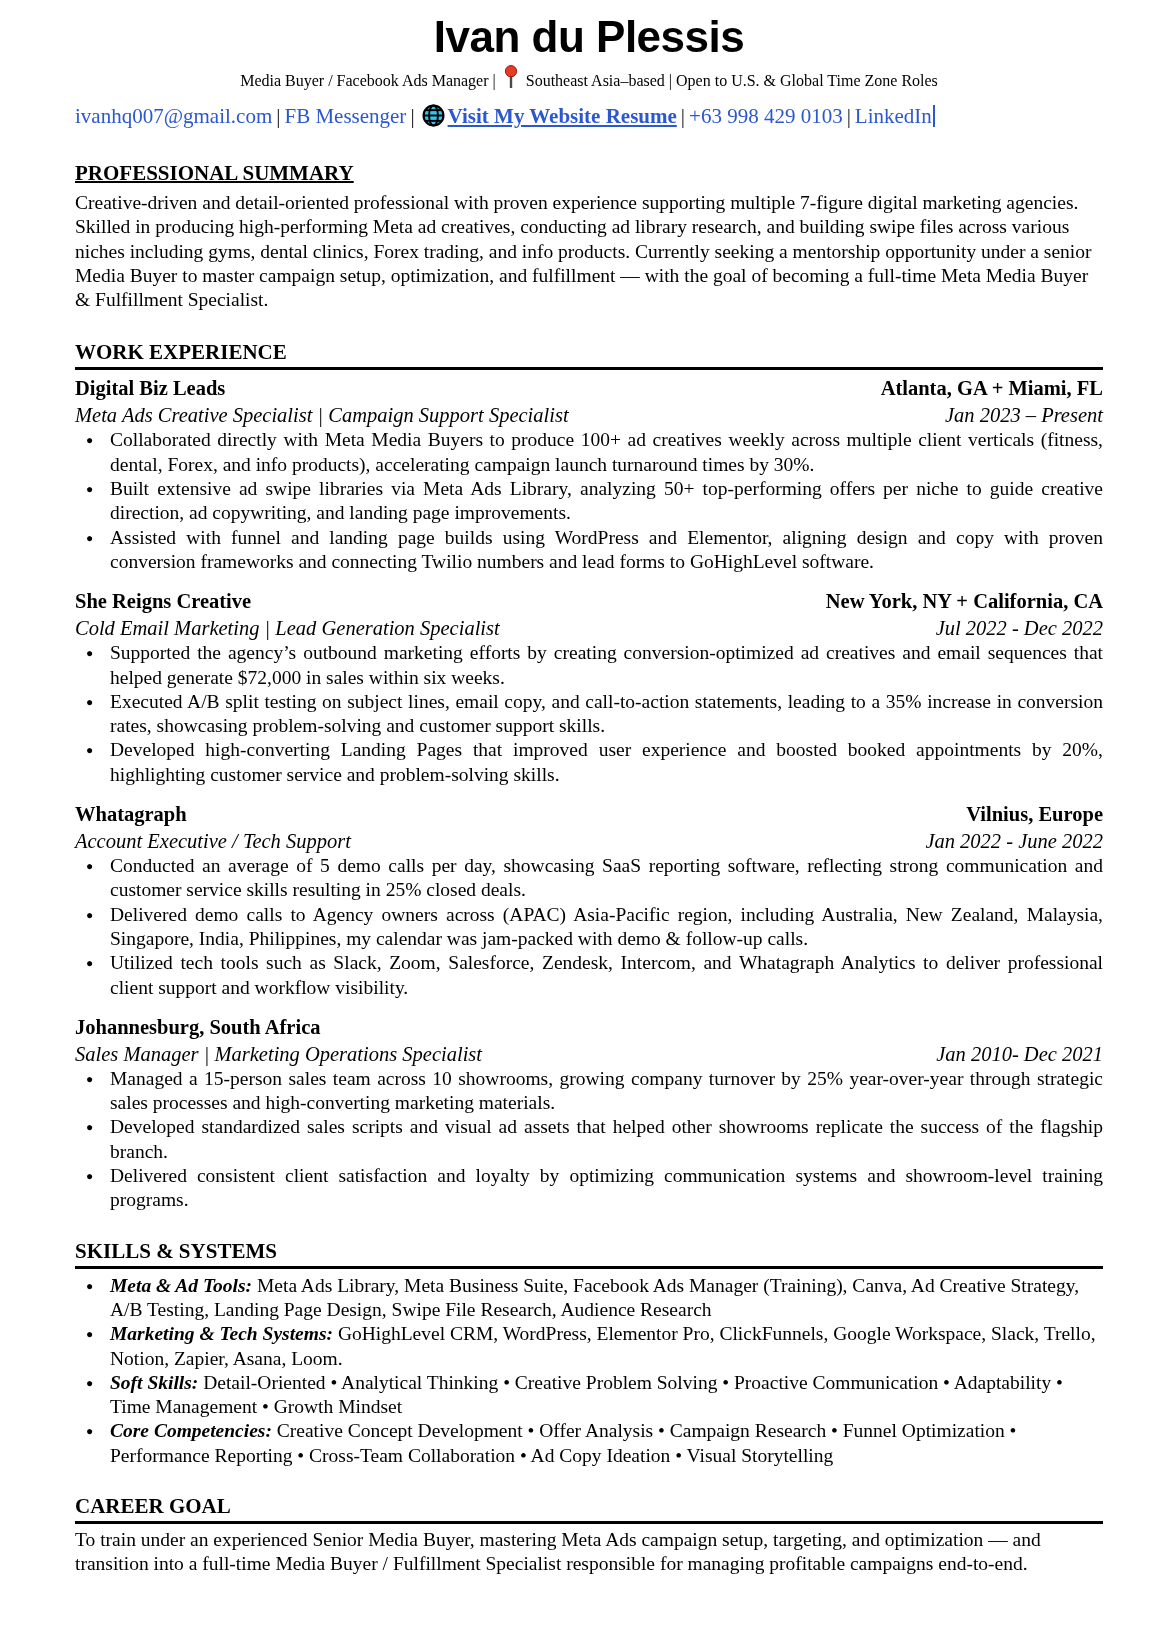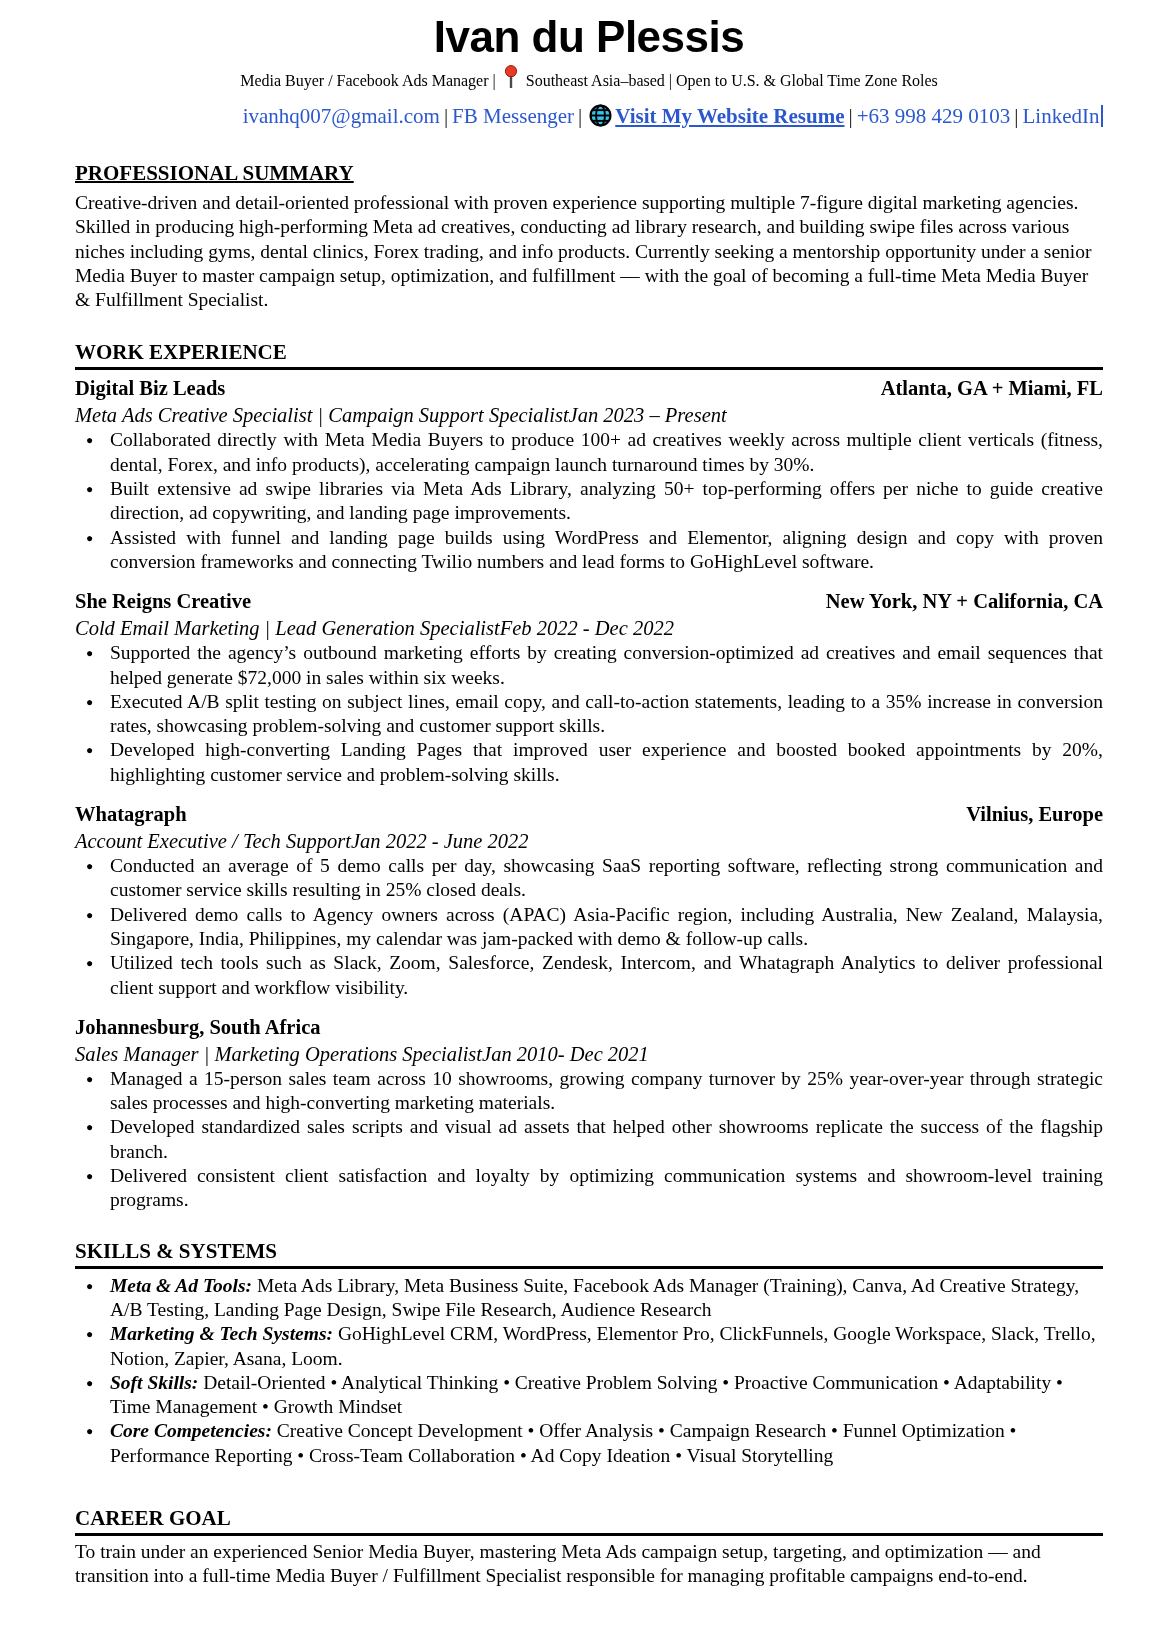--- a/index.html
+++ b/index.html
@@ -2,44 +2,44 @@
 <html><head>
 <meta charset="utf-8">
 <style>
   html,body{margin:0;padding:0;background:#ffffff;}
   body{width:1174px;font-family:"Liberation Serif",serif;color:#000;}
   .page{box-sizing:border-box;width:1174px;height:1642px;padding:12px 71px 0 75px;background:#fff;overflow:hidden;}
 
   
   .name{font-family:Liberation Sans, sans-serif;font-weight:700;font-size:44px;line-height:50px;text-align:center;margin:0;letter-spacing:-0.5px;}
   .titleline{text-align:center;font-size:16px;line-height:28px;margin-top:3px;}
-  .contactline{text-align:right;font-size:21px;line-height:28px;margin-top:3px;}
+  .contactline{text-align:left;font-size:21px;line-height:28px;margin-top:3px;}
   .contactline a{color:#2b57cf;text-decoration:none;cursor:pointer;}
   .contactline .site{font-weight:700;text-decoration:underline;}
   .sep{color:#1b1b1b;padding:0 4px;}
   .icon-inline{display:inline-block;vertical-align:-4px;margin:0 3px;}
   .caret{display:inline-block;width:2.5px;height:22px;background:#2b57cf;vertical-align:-4px;margin-left:1px;}
 
   
   h2{font-size:21px;line-height:27px;font-weight:700;margin:0;}
   .h-underline{text-decoration:underline;text-decoration-thickness:2px;margin-top:26px;}
   .h-ruled{border-bottom:3px solid #000;padding-bottom:1px;}
   .mt-we{margin-top:27px;}
   .mt-sk{margin-top:25px;}
-  .mt-cg{margin-top:37px;}
+  .mt-cg{margin-top:25px;}
 
   
   .para{font-size:19.5px;line-height:24.3px;margin:4px 0 0 0;text-align:left;}
 
   
   .job{margin-top:14px;}
   .job.first{margin-top:5px;}
   .job-head{display:flex;justify-content:space-between;font-size:20.5px;line-height:27px;gap:12px;}
   .bold{font-weight:700;}
-  .job-sub{display:flex;font-style:italic;font-size:20.5px;line-height:26px;}
+  .job-sub{display:flex;justify-content:space-between;font-style:italic;font-size:20.5px;line-height:26px;}
   .bullet{position:relative;padding-left:35px;font-size:19.5px;line-height:24.3px;}
   .work-b .bullet{text-align:justify;}
   .bullet::before{content:"●";position:absolute;left:11px;top:0;font-size:12px;line-height:24.3px;}
   .skills-list{margin-top:5px;}
   .skills-list .bullet{text-align:left;}
   .sk-label{font-weight:700;font-style:italic;}
 </style>
 </head>
 <body>
 
@@ -92,21 +92,21 @@
       </div>
     </div>
 
     <div class="job">
       <div class="job-head">
         <div><span class="bold">She Reigns Creative</span><span></span></div>
         <div class="bold">New York, NY + California, CA</div>
       </div>
       <div class="job-sub">
         <div>Cold Email Marketing | Lead Generation Specialist</div>
-        <div>Feb 2022 - Dec 2022</div>
+        <div>Jul 2022 - Dec 2022</div>
       </div>
       <div class="work-b">
         <div class="bullet"><span>Supported the agency’s outbound marketing efforts by creating conversion-optimized ad creatives and email sequences that helped generate $72,000 in sales within six weeks.</span></div>
         <div class="bullet"><span>Executed A/B split testing on subject lines, email copy, and call-to-action statements, leading to a 35% increase in conversion rates, showcasing problem-solving and customer support skills.</span></div>
         <div class="bullet"><span>Developed high-converting Landing Pages that improved user experience and boosted booked appointments by 20%, highlighting customer service and problem-solving skills.</span></div>
       </div>
     </div>
 
     <div class="job">
       <div class="job-head">

